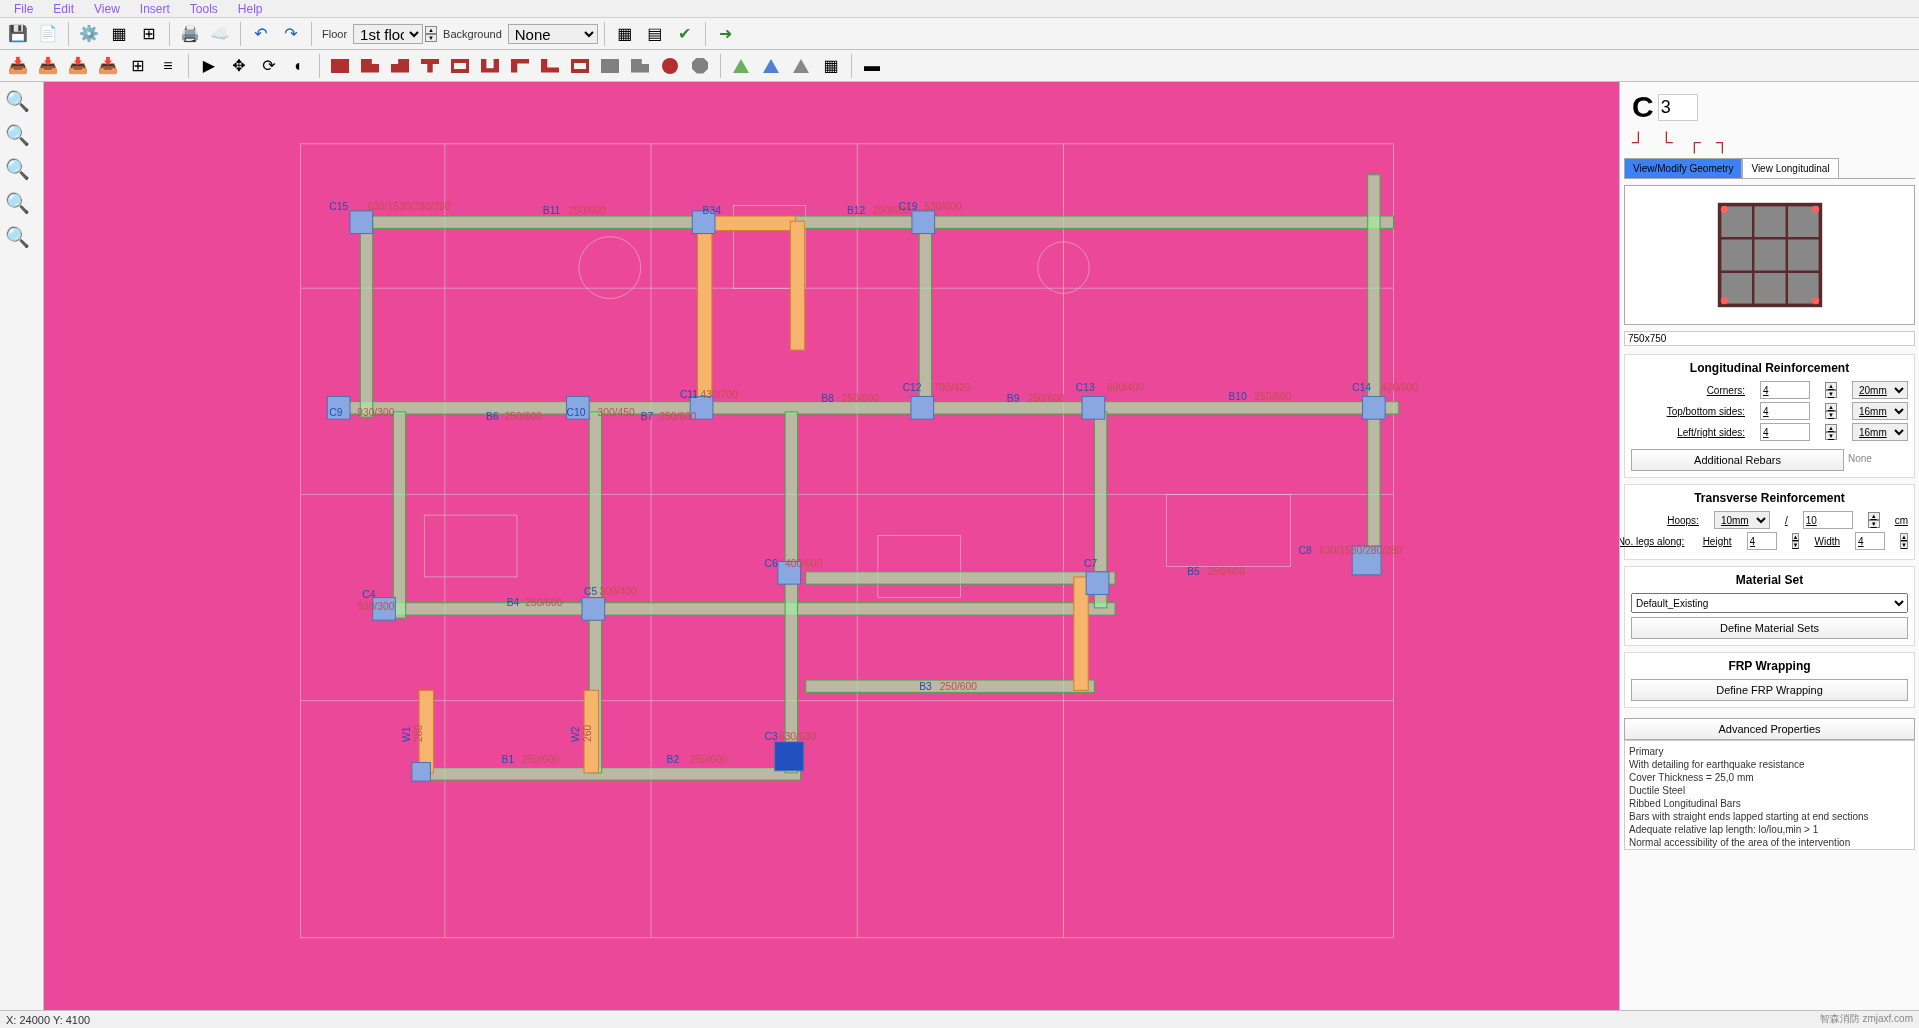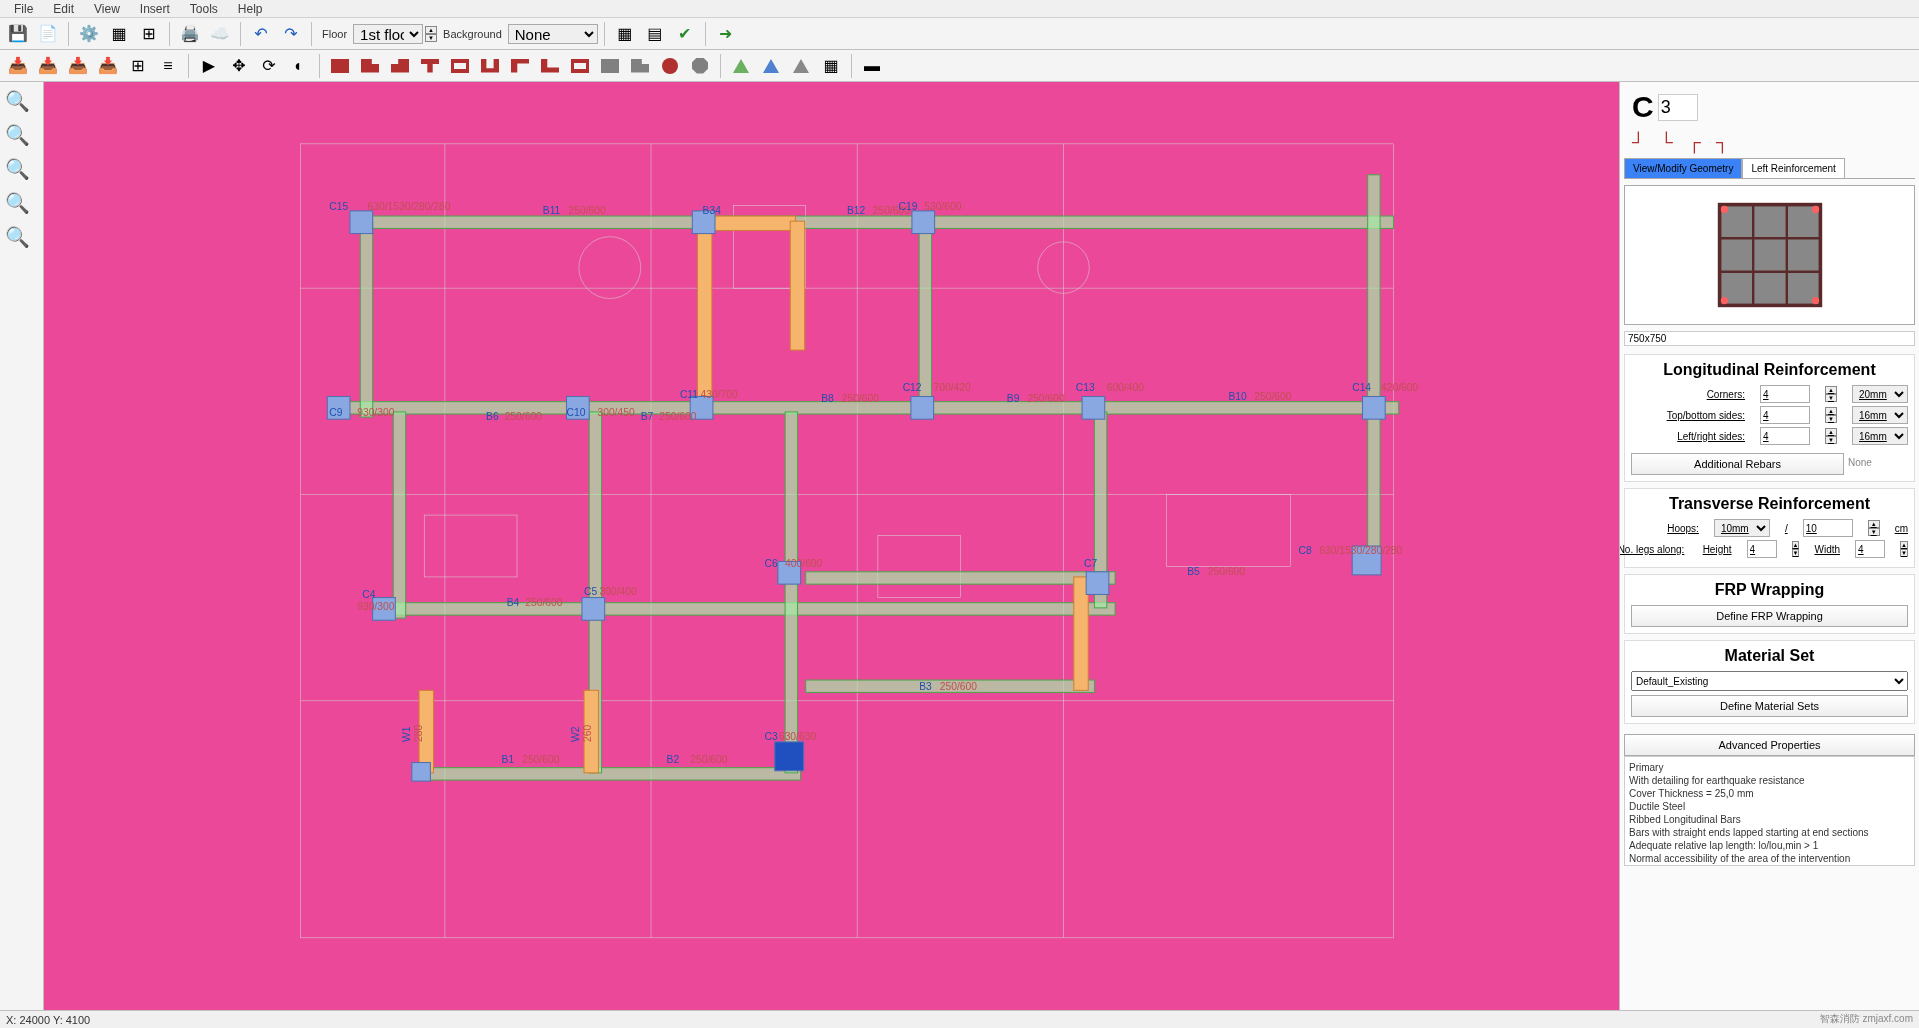--- a/index.html
+++ b/index.html
@@ -1,19 +1,19 @@
 <!DOCTYPE html>
 <html><head>
 <meta charset="utf-8">
 <style>
 * { margin: 0; padding: 0; box-sizing: border-box; font-family: "Segoe UI", Tahoma, sans-serif; }
 body { width: 1919px; height: 1028px; background: #f0f0f0; overflow: hidden; font-size: 11px; }
 
 .menubar { height: 18px; display: flex; background: #f0f0f0; border-bottom: 1px solid #d0d0d0; padding: 0 4px; }
-.menubar .menu-item { padding: 2px 10px; cursor: pointer; color: #404040; font-size: 12px; }
+.menubar .menu-item { padding: 2px 10px; cursor: pointer; color: #8b5cf6; font-size: 12px; }
 
 .toolbar { height: 32px; display: flex; align-items: center; background: #f4f4f4; border-bottom: 1px solid #c0c0c0; padding: 2px 4px; gap: 2px; }
 .tb-btn { width: 28px; height: 26px; display: inline-flex; align-items: center; justify-content: center; border: 1px solid transparent; border-radius: 2px; cursor: pointer; font-size: 16px; }
 .tb-sep { width: 1px; height: 24px; background: #c0c0c0; margin: 0 4px; }
 .tb-label { font-size: 11px; padding: 0 4px; color: #333; }
 .tb-select { font-size: 15px; height: 20px; border: 1px solid #aaa; padding: 0 2px; }
 
 .main-area { display: flex; height: calc(100% - 100px); }
 .left-tools { width: 44px; background: #f4f4f4; border-right: 1px solid #c0c0c0; display: flex; flex-direction: column; padding: 4px 2px; gap: 4px; }
 .left-tools .tb-btn { width: 32px; height: 30px; }
@@ -30,21 +30,21 @@
 .angle-icons span { width: 20px; height: 18px; display: inline-block; cursor: pointer; font-weight: bold; color: #b03030; font-size: 18px; }
 
 .tabs { display: flex; border-bottom: 1px solid #aaa; margin-top: 4px; }
 .tab { padding: 4px 8px; border: 1px solid #aaa; border-bottom: none; background: #3b82f6; font-size: 10px; cursor: pointer; }
 .tab.active { background: #fff; }
 
 .preview-box { height: 140px; background: #fff; border: 1px solid #aaa; display: flex; align-items: center; justify-content: center; margin: 6px 0; }
 .preview-box svg { width: 120px; height: 120px; }
 
 .panel-section { border: 1px solid #ddd; padding: 6px; margin-bottom: 6px; background: #fff; }
-.panel-section h4 { font-size: 16px; font-weight: bold; text-align: center; margin-bottom: 6px; }
+.panel-section h4 { font-size: 12px; font-weight: bold; text-align: center; margin-bottom: 6px; }
 .form-row { display: flex; align-items: center; justify-content: flex-end; gap: 15px; margin-bottom: 3px; font-size: 10px; text-decoration: underline; }
 .form-row label { flex: 1; text-align: right; }
 .form-row input, .form-row select { width: 50px; font-size: 10px; height: 18px; border: 1px solid #aaa; padding: 0 2px; }
 .form-row select.wide { width: 56px; }
 .spinner { display: inline-flex; flex-direction: column; width: 12px; }
 .spinner .sp { height: 8px; border: 1px solid #888; font-size: 6px; line-height: 6px; text-align: center; cursor: pointer; background: #eee; }
 
 .wide-btn { display: block; width: 100%; padding: 4px; font-size: 11px; border: 1px solid #aaa; background: linear-gradient(#fff,#eee); cursor: pointer; margin-top: 4px; text-align: center; }
 
 .info-box { border: 1px solid #ccc; background: #fff; padding: 4px; font-size: 10px; line-height: 1.3; color: #333; height: 110px; overflow: auto; }
@@ -313,21 +313,21 @@
       <input value="3" style="">
     </div>
     <div class="angle-icons">
       <span>┘</span>
       <span>└</span>
       <span>┌</span>
       <span>┐</span>
     </div>
     <div class="tabs">
       <div class="tab">View/Modify Geometry</div>
-      <div class="tab active">Left Reinforcement</div>
+      <div class="tab active">View Longitudinal</div>
     </div>
     <div class="preview-box">
       <svg viewBox="0 0 100 100">
         <rect x="8" y="8" width="84" height="84" fill="#888" stroke="#5a2a2a" stroke-width="3"></rect>
         <g stroke="#5a2a2a" stroke-width="2">
           <line x1="8" y1="36" x2="92" y2="36"></line>
             <line x1="8" y1="64" x2="92" y2="64"></line>
           <line x1="36" y1="8" x2="36" y2="92"></line>
             <line x1="64" y1="8" x2="64" y2="92"></line>
         </g>
@@ -400,28 +400,28 @@
         <span>Width</span>
         <input style="width: 30px;" value="4">
         <span class="spinner">
             <span class="sp">▲</span>
             <span class="sp">▼</span>
           </span>
       </div>
     </div>
 
     <div class="panel-section">
-      <h4>FRP Wrapping</h4>
-      <button class="wide-btn">Define FRP Wrapping</button>
-    </div>
-
-    <div class="panel-section">
       <h4>Material Set</h4>
       <select style="width:100%;height:20px;font-size:10px"><option>Default_Existing</option></select>
       <button class="wide-btn">Define Material Sets</button>
+    </div>
+
+    <div class="panel-section">
+      <h4>FRP Wrapping</h4>
+      <button class="wide-btn">Define FRP Wrapping</button>
     </div>
 
     <button class="wide-btn">Advanced Properties</button>
 
     <div class="info-box">
       <div>Primary</div>
       <div>With detailing for earthquake resistance</div>
       <div>Cover Thickness = 25,0 mm</div>
       <div>Ductile Steel</div>
       <div>Ribbed Longitudinal Bars</div>

